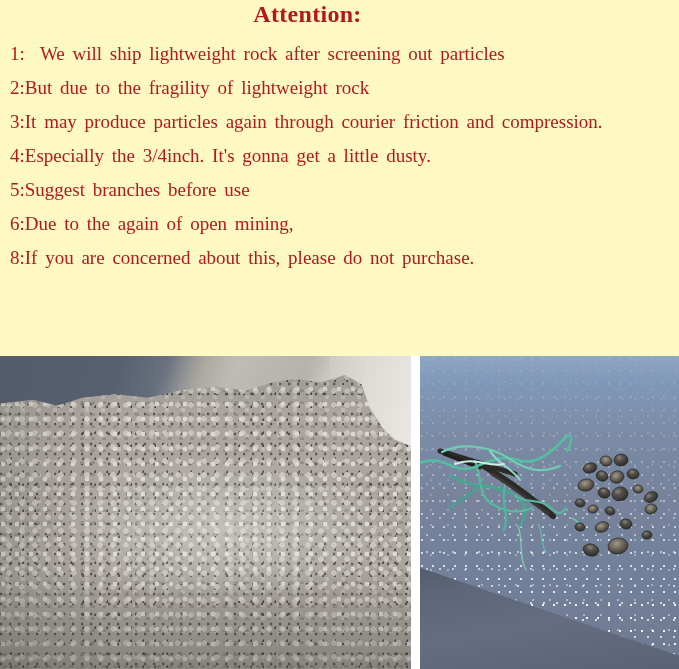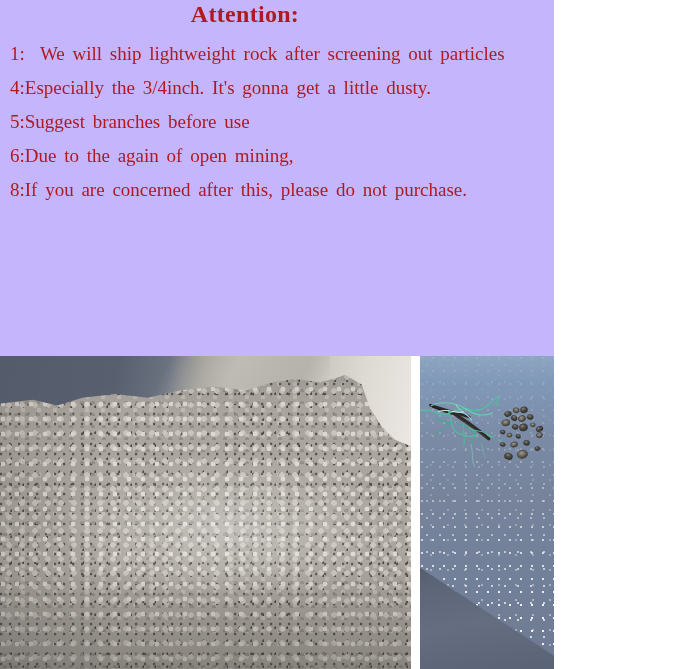--- a/index.html
+++ b/index.html
@@ -1,17 +1,17 @@
 <!DOCTYPE html>
 <html><head>
 <meta charset="utf-8">
 <style>
   html,body{margin:0;padding:0;}
   .page{
-    position:relative; width:554px; height:669px; background:#c4b5fd;
+    position:relative; width:679px; height:669px; background:#fef9c3;
     font-family:"Liberation Serif", serif; overflow:hidden;
   }
   
   .title{
     position:absolute; top:1px; left:0; right:64px; margin:0;
     text-align:center; color:#b2191f; font-size:24px; font-weight:700;
     letter-spacing:.3px;
   }
   .notes{ position:absolute; top:37px; left:10px; right:10px; }
   .notes p{
@@ -88,24 +88,26 @@
 </style>
 </head>
 <body>
 
 <div class="page">
 
   <h1 class="title">Attention:</h1>
 
   <div class="notes">
     <p>1:  We will ship lightweight rock after screening out particles</p>
+    <p>2:But due to the fragility of lightweight rock</p>
+    <p>3:It may produce particles again through courier friction and compression.</p>
     <p>4:Especially the 3/4inch. It's gonna get a little dusty.</p>
     <p>5:Suggest branches before use</p>
     <p>6:Due to the again of open mining,</p>
-    <p>8:If you are concerned after this, please do not purchase.</p>
+    <p>8:If you are concerned about this, please do not purchase.</p>
   </div>
 
   <div class="photos">
 
     <figure class="photo-left">
       <div class="gravel-grain"></div>
       <div class="gravel-light"></div>
       <div class="gravel-sky">
         <div class="gravel-dust"></div>
       </div>

